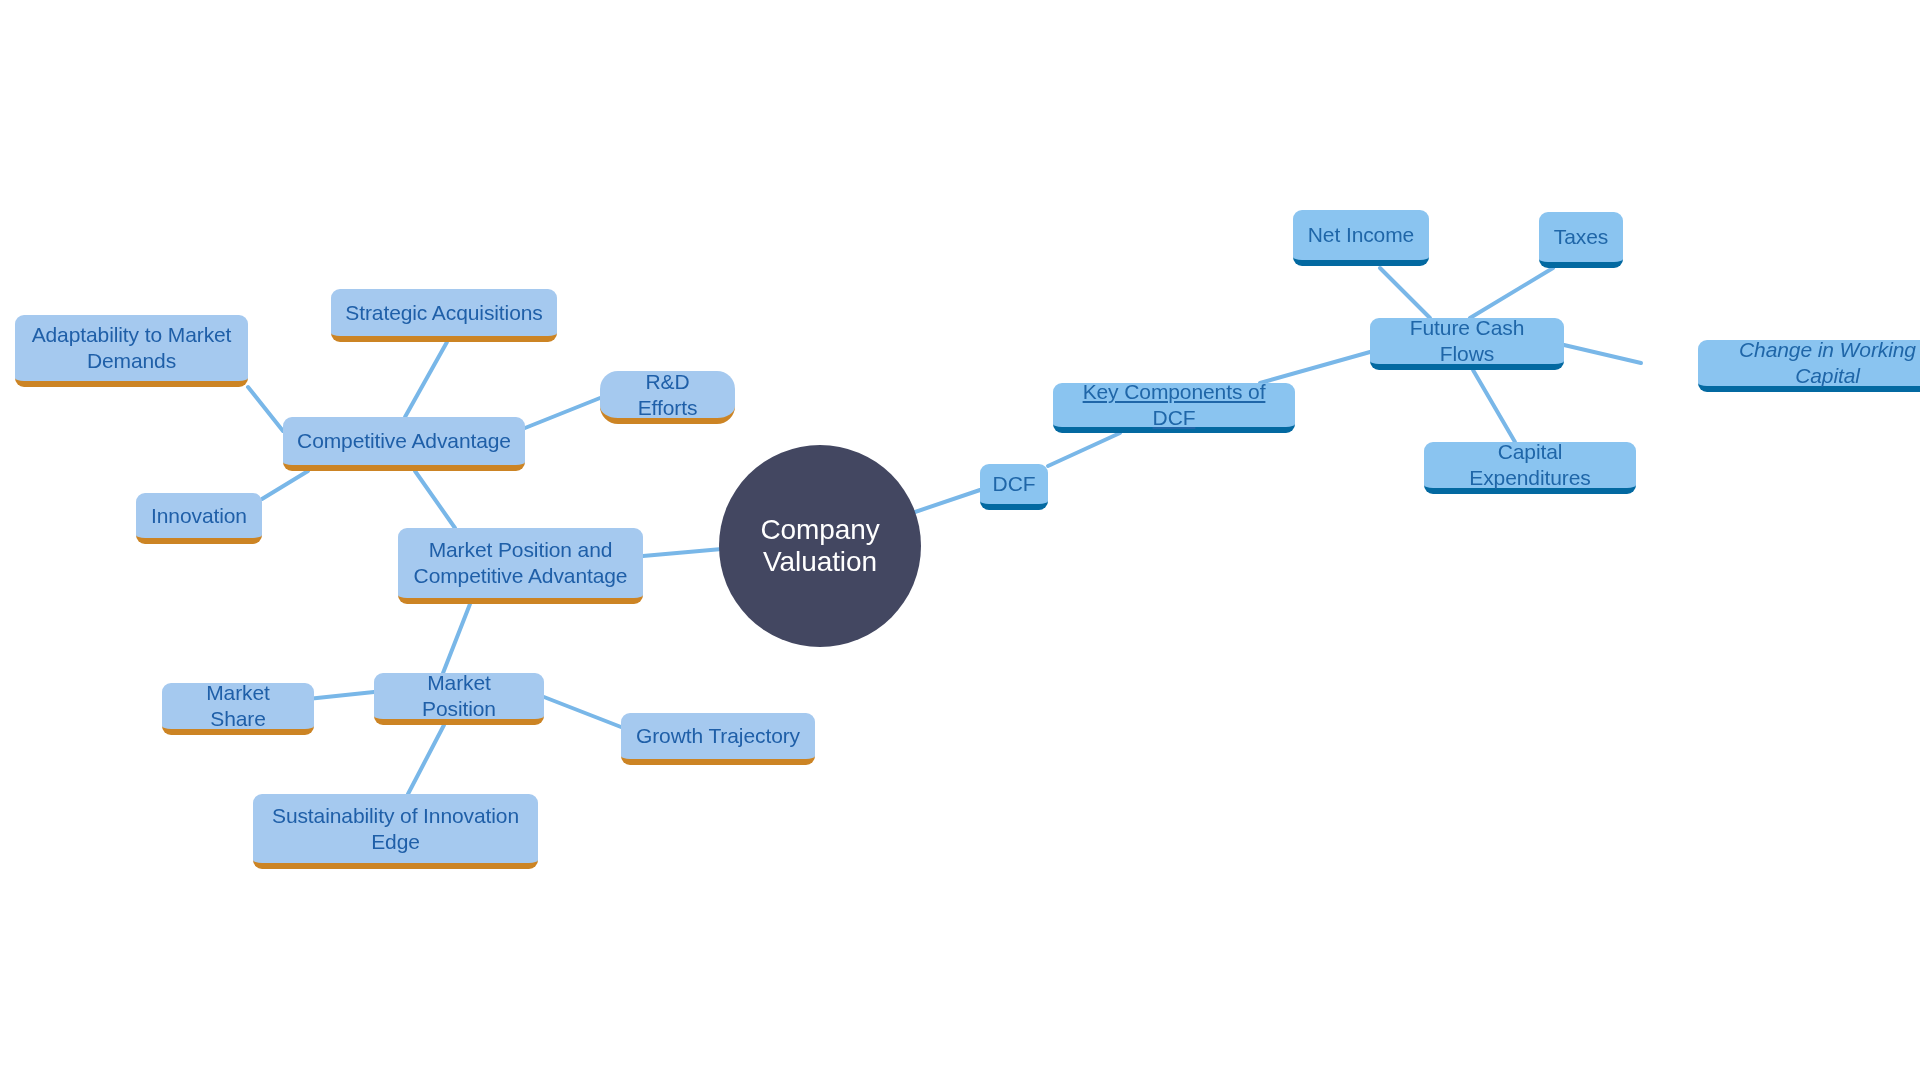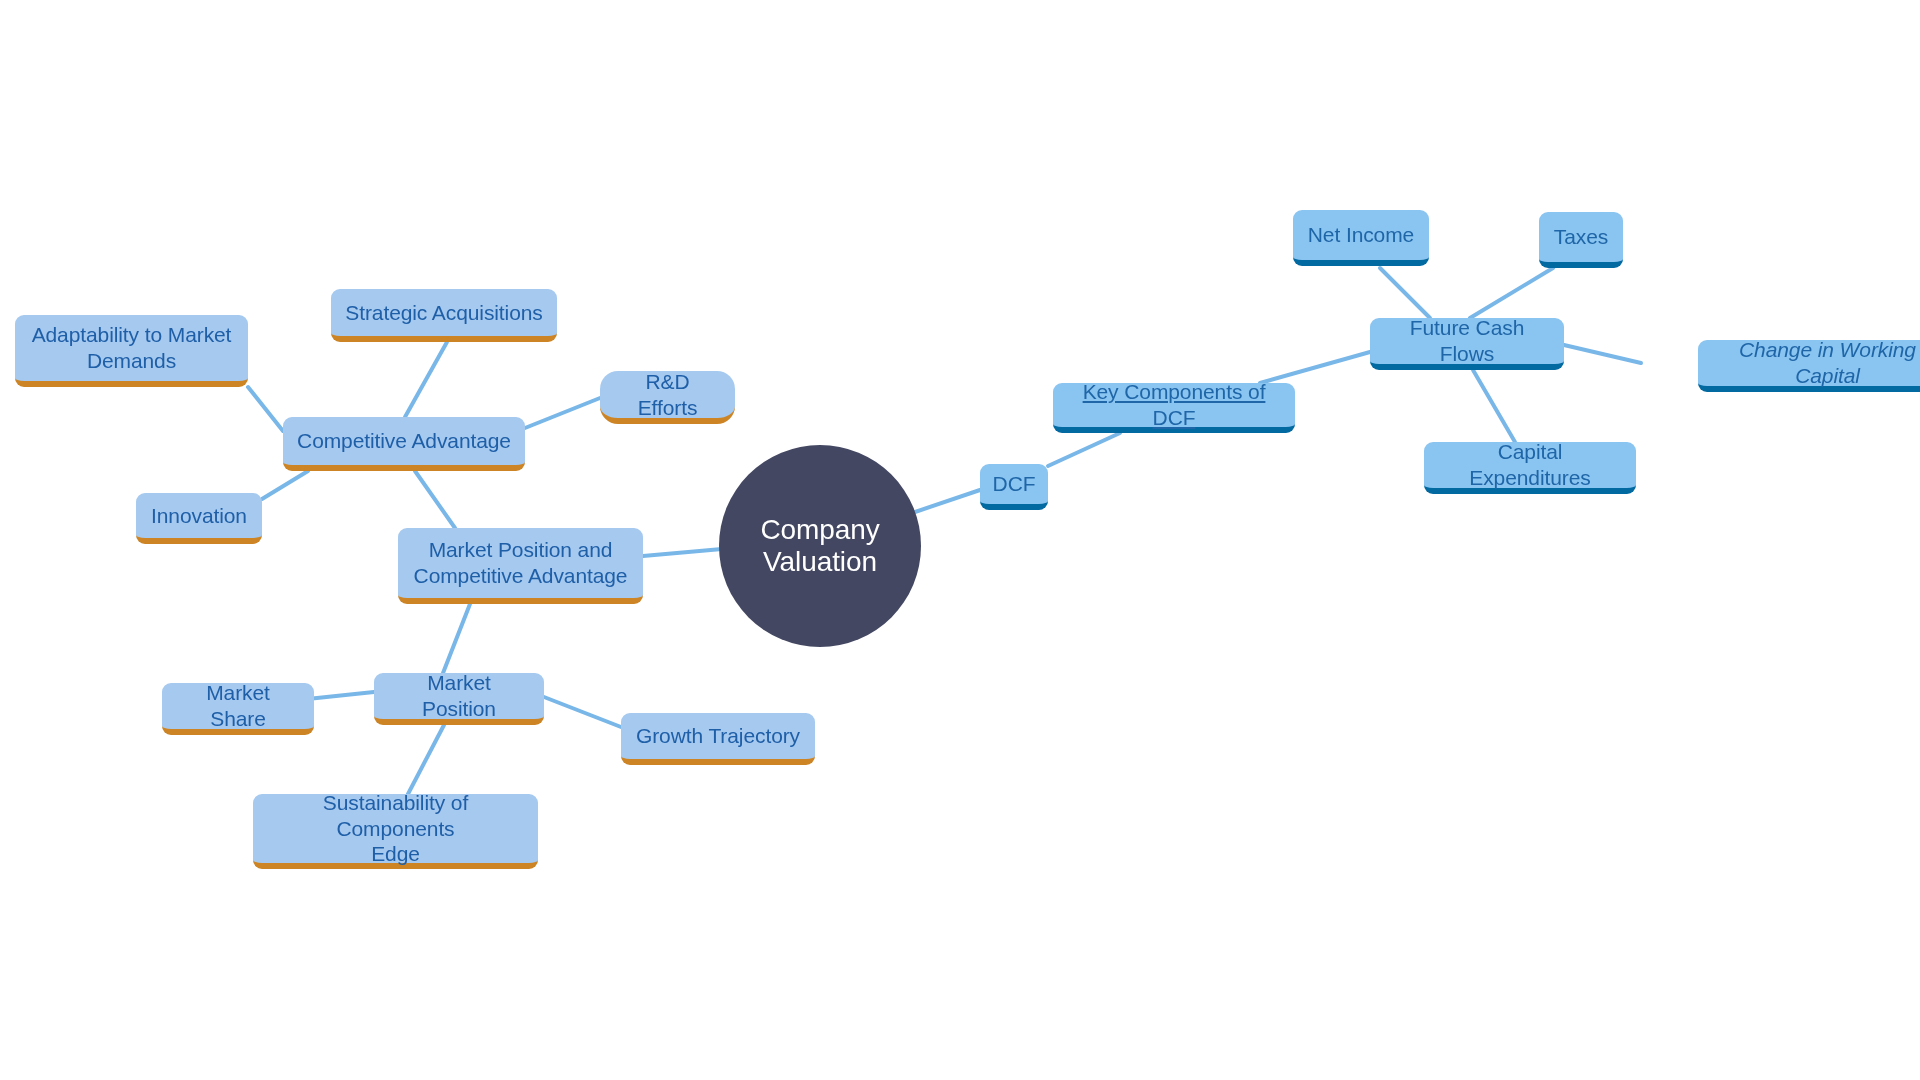--- a/index.html
+++ b/index.html
@@ -134,20 +134,20 @@
       <div class="node pastel" style="left: 374px; top: 673px; width: 170px; height: 52px;">
         <span class="node-label">Market Position</span>
       </div>
       <div class="node pastel" style="left: 146px; top: 683px; width: 152px; height: 52px; margin-left: 16px;">
         <span class="node-label">Market Share</span>
       </div>
       <div class="node pastel" style="left: 621px; top: 713px; width: 194px; height: 52px;">
         <span class="node-label">Growth Trajectory</span>
       </div>
       <div class="node pastel" style="left: 253px; top: 794px; width: 285px; height: 75px;">
-        <span class="node-label">Sustainability of Components
+        <span class="node-label">Sustainability of Innovation
 Edge</span>
       </div>
     </div>
   <div class="root-node" id="root-node" style="left: 719px; top: 445px; width: 202px; height: 202px; background: rgb(67, 71, 97); color: rgb(255, 255, 255);">
     <span>Company Valuation</span>
   </div>
 </div>
 
 </body></html>

